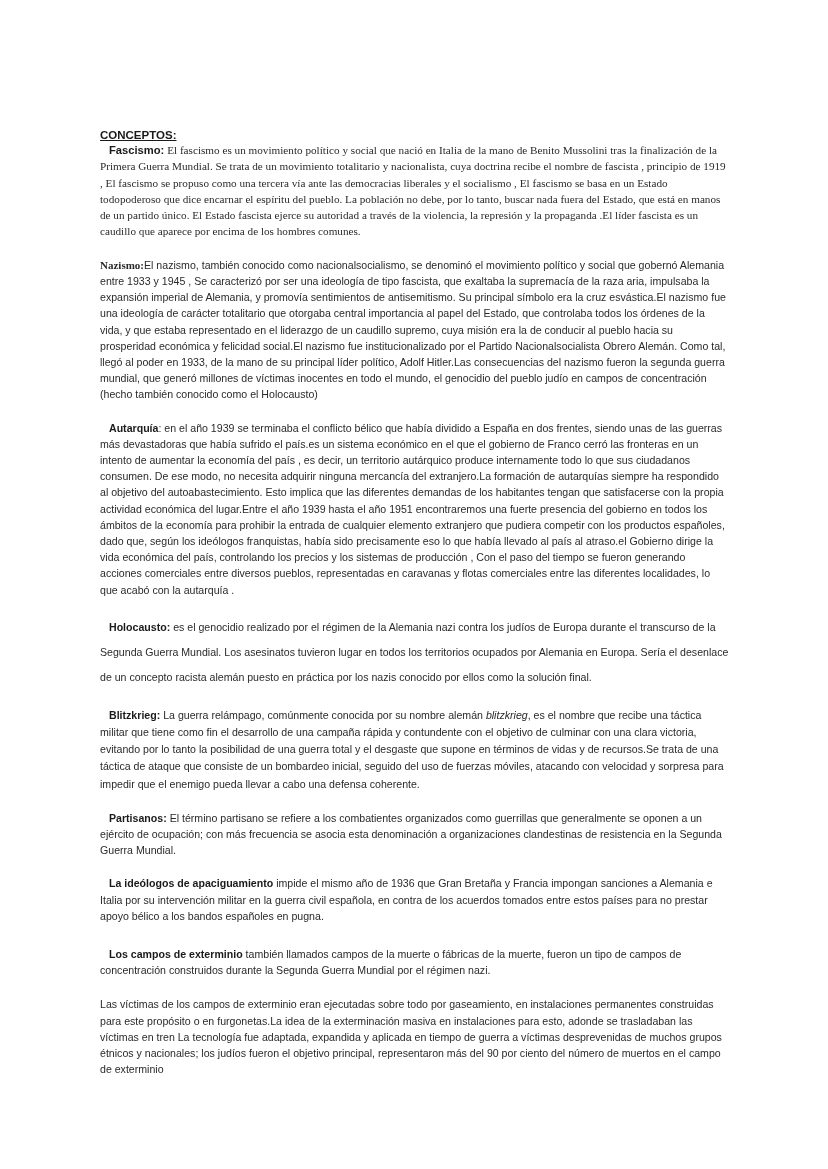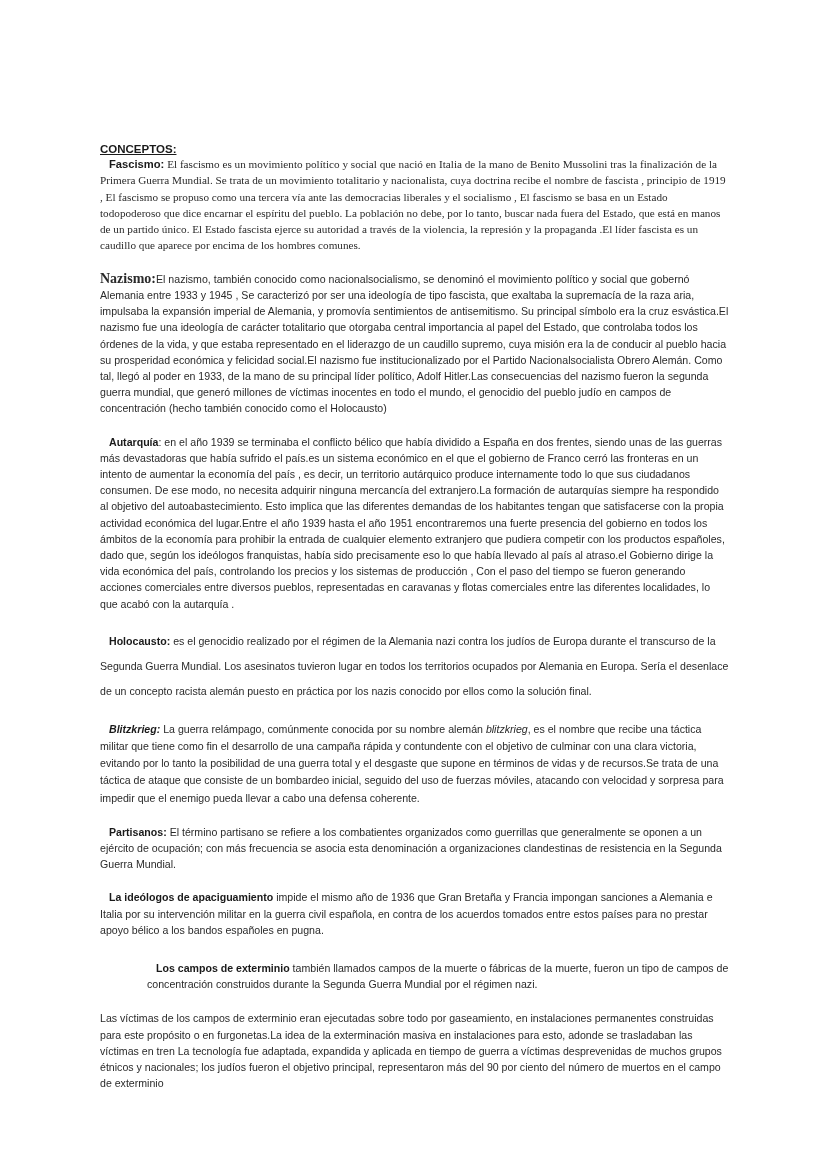--- a/index.html
+++ b/index.html
@@ -9,21 +9,21 @@
     }
     body {
       width: 828px;
       height: 1169px;
       position: relative;
       overflow: hidden;
     }
     .page {
       position: absolute;
       left: 100px;
-      top: 142px;
+      top: 128px;
       width: 630px;
       color: #2a2a2a;
       font-family: "Liberation Sans", sans-serif;
       font-size: 10.6px;
       line-height: 16.2px;
     }
     .heading {
       font-weight: bold;
       text-decoration: underline;
       font-size: 11.5px;
@@ -40,24 +40,23 @@
       padding-left: 9px;
     }
     .serif {
       font-family: "Liberation Serif", serif;
       font-size: 11.2px;
       line-height: 16.3px;
     }
     .term-serif {
       font-family: "Liberation Serif", serif;
       font-weight: bold;
-      font-size: 14px;
+      font-size: 11px;
     }
     .italic-term {
-      font-style: italic;
     }
     .gap-l { margin-top: 17px; }
     .gap-s { margin-top: 18px; }
     .blue {
       color: #243050;
     }
   </style>
 </head>
 <body>
 
@@ -86,20 +85,20 @@
   </p>
 
   <p class="para gap-l">
     <span class="term">Partisanos:</span><span> El término partisano se refiere a los combatientes organizados como guerrillas que generalmente se oponen a un ejército de ocupación; con más frecuencia se asocia esta denominación a organizaciones clandestinas de resistencia en la Segunda Guerra Mundial.</span>
   </p>
 
   <p class="para gap-l">
     <span class="term">La ideólogos de apaciguamiento</span><span> impide el mismo año de 1936 que Gran Bretaña y Francia impongan sanciones a Alemania e Italia por su intervención militar en la guerra civil española, en contra de los acuerdos tomados entre estos países para no prestar apoyo bélico a los bandos españoles en pugna.</span>
   </p>
 
-  <p class="para gap-l" style="margin-top:22px;margin-left:47px;">
+  <p class="para gap-l" style="margin-top:22px;">
     <span class="term">Los campos de exterminio</span><span> también llamados campos de la muerte o fábricas de la muerte, fueron un tipo de campos de concentración construidos durante la Segunda Guerra Mundial por el régimen nazi.</span>
   </p>
 
   <p class="para gap-s">Las víctimas de los campos de exterminio eran ejecutadas sobre todo por gaseamiento, en instalaciones permanentes construidas para este propósito o en furgonetas.La idea de la exterminación masiva en instalaciones para esto, adonde se trasladaban las víctimas en tren  La tecnología fue adaptada, expandida y aplicada en tiempo de guerra a víctimas desprevenidas de muchos grupos étnicos y nacionales; los judíos fueron el objetivo principal, representaron más del 90 por ciento del número de muertos en el campo de exterminio</p>
 
 
 </div>
 
 </body></html>

